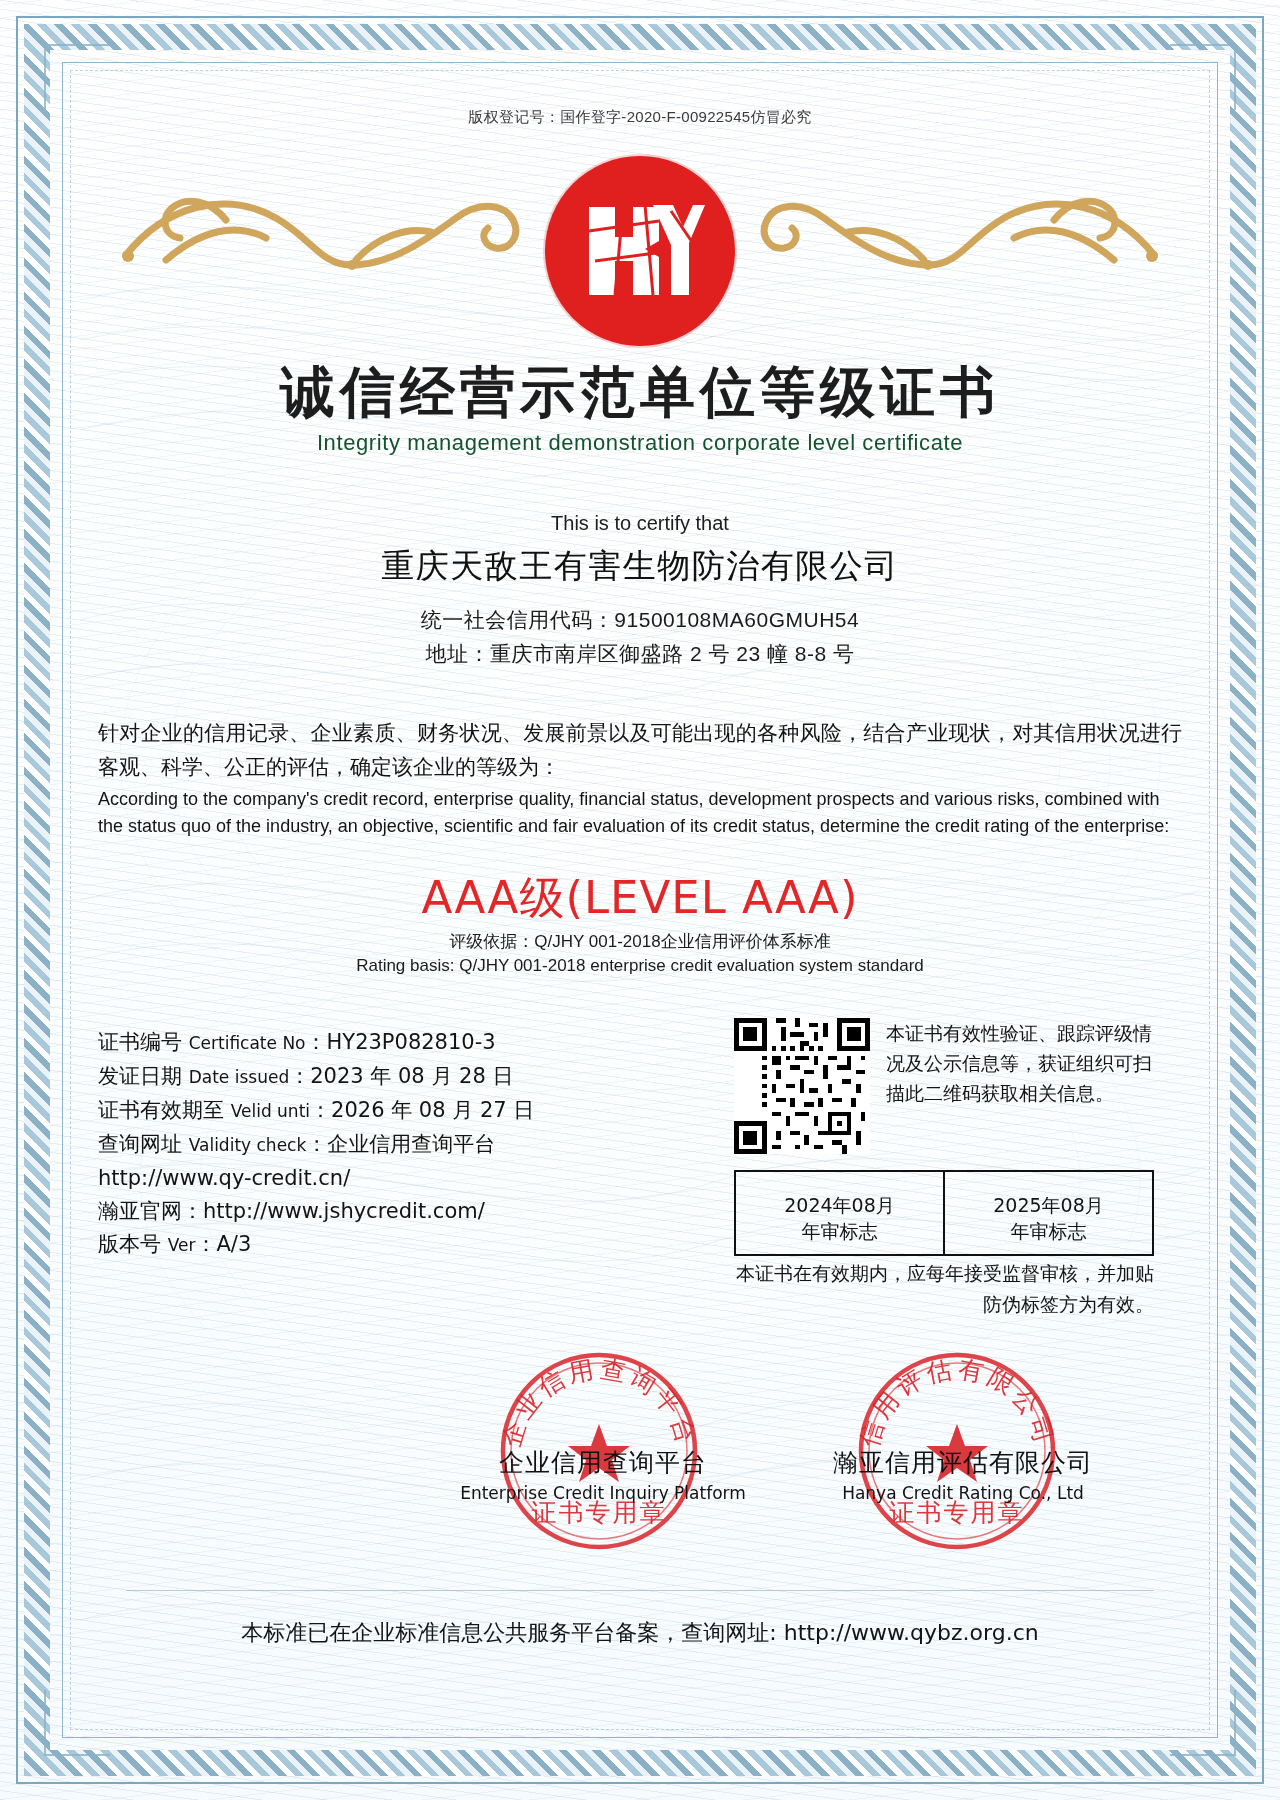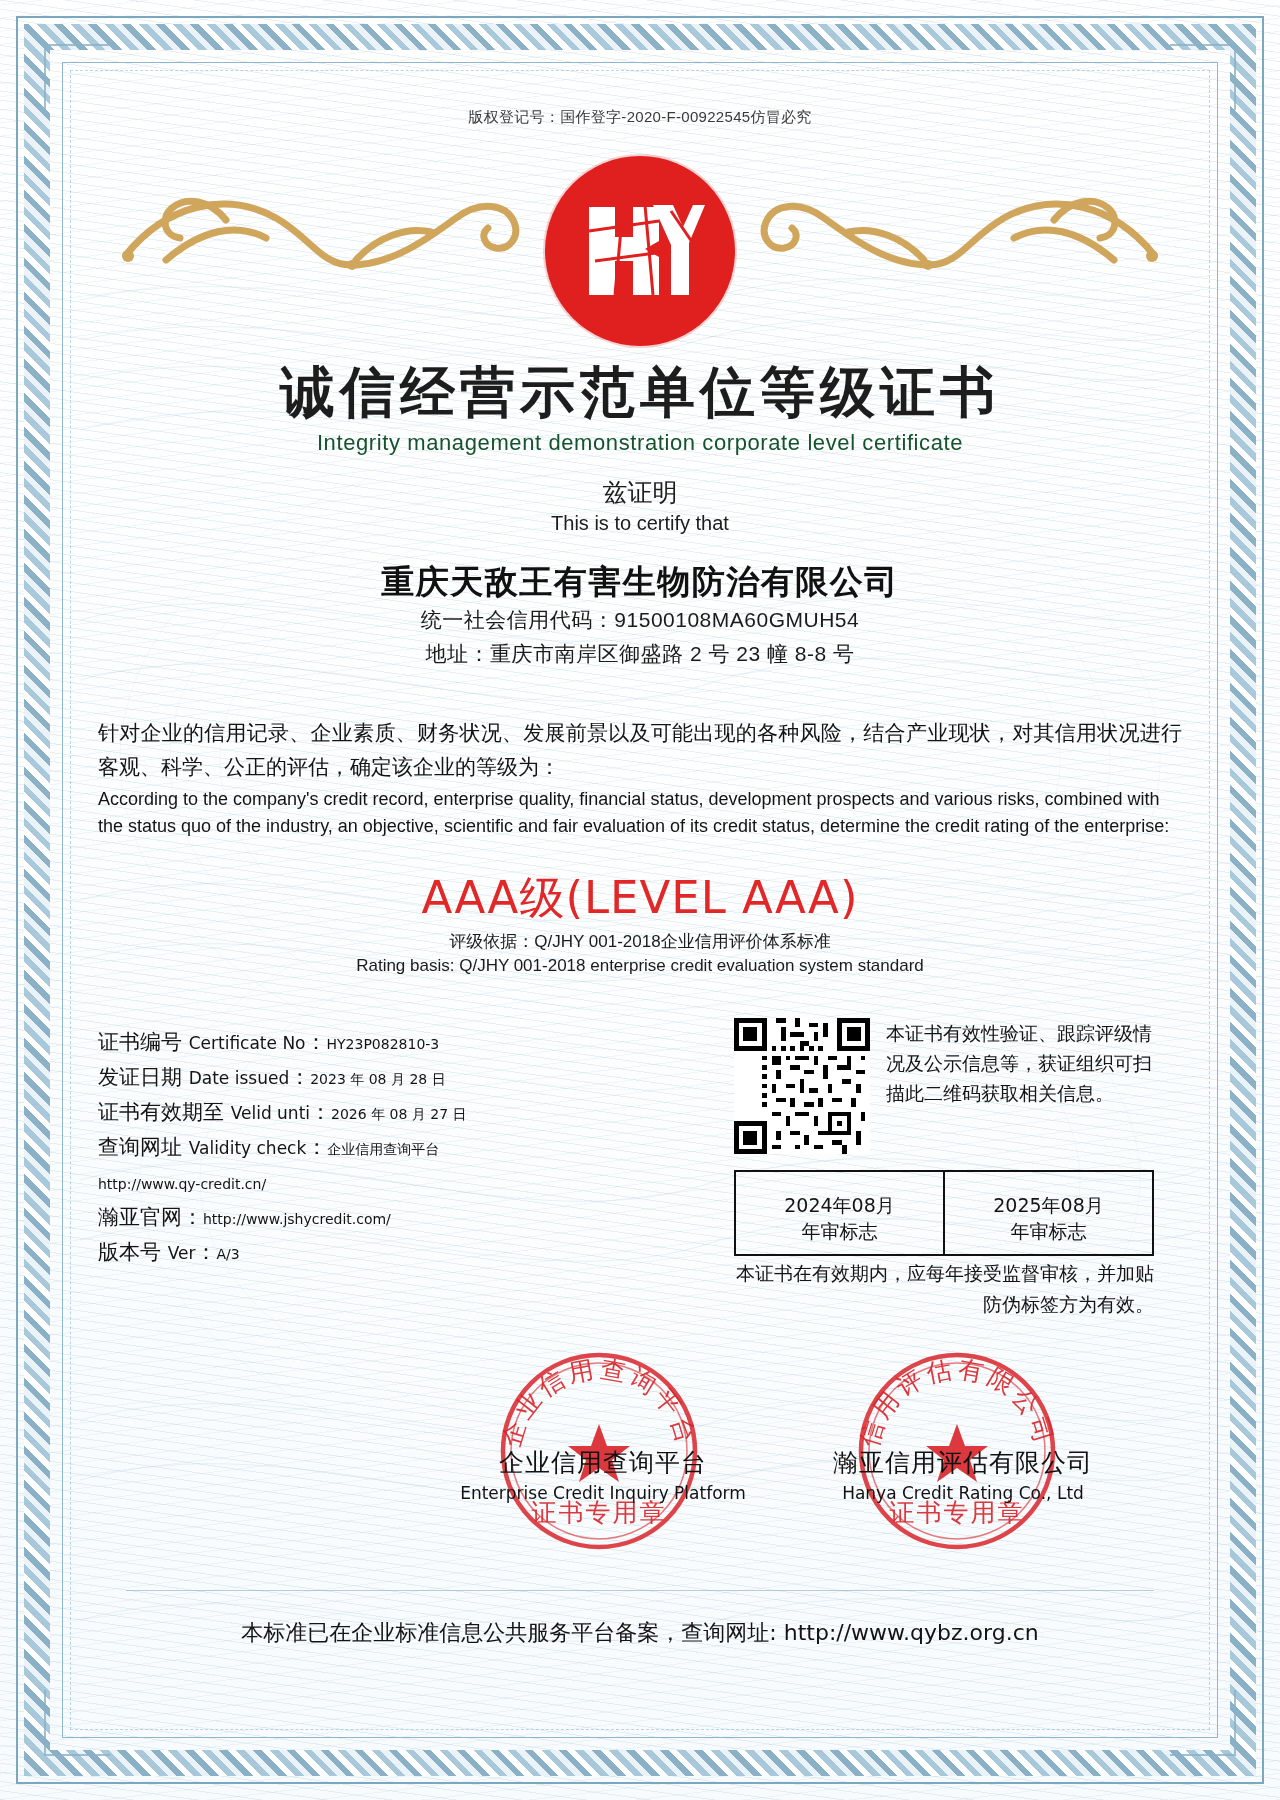--- a/index.html
+++ b/index.html
@@ -167,25 +167,25 @@
     position: absolute;
     left: 0; top: 434px;
     width: 1108px;
     text-align: center;
     font-size: 20px;
     font-weight: normal;
     color: #1d1d1d;
   }
   .company-name {
     position: absolute;
-    left: 0; top: 482px;
+    left: 0; top: 466px;
     width: 1108px;
     text-align: center;
     font-size: 33px;
-    font-weight: bold;
+    font-weight: normal;
     color: #111;
     letter-spacing: 1.5px;
     font-family: "DejaVu Sans", sans-serif;
   }
   .credit-code {
     position: absolute;
     left: 0; top: 528px;
     width: 1108px;
     text-align: center;
     font-size: 21px;
@@ -259,21 +259,21 @@
   }
   .detail-line {
     font-size: 21px;
     color: #141414;
     line-height: 33px;
     white-space: nowrap;
     font-family: "DejaVu Sans", sans-serif;
   }
   .detail-line .lbl-cn { font-size: 21px; }
   .detail-line .lbl-en { font-size: 17px; }
-  .detail-line .val { font-size: 14px; }
+  .detail-line .val { font-size: 21px; }
 
   
   .qr-block {
     position: absolute;
     left: 648px; top: 940px;
     width: 450px;
   }
   .qr-row {
     display: flex;
     align-items: flex-start;
@@ -448,21 +448,20 @@
         <g fill="#cfa65c">
           <circle cx="22" cy="96" r="6"></circle>
           <circle cx="246" cy="105" r="5"></circle>
         </g>
       </svg>
     </div>
 
     <div class="title-cn">诚信经营示范单位等级证书</div>
     <div class="title-en">Integrity management demonstration corporate level certificate</div>
 
-    <div class="certify-cn">兹证明</div>
     <div class="certify-en">This is to certify that</div>
     <div class="company-name">重庆天敌王有害生物防治有限公司</div>
     <div class="credit-code">统一社会信用代码：91500108MA60GMUH54</div>
     <div class="address">地址：重庆市南岸区御盛路 2 号 23 幢 8-8 号</div>
 
     <div class="para-cn">针对企业的信用记录、企业素质、财务状况、发展前景以及可能出现的各种风险，结合产业现状，对其信用状况进行客观、科学、公正的评估，确定该企业的等级为：</div>
     <div class="para-en">According to the company's credit record, enterprise quality, financial status, development prospects and various risks, combined with the status quo of the industry, an objective, scientific and fair evaluation of its credit status, determine the credit rating of the enterprise:</div>
 
     <div class="level">AAA级(LEVEL AAA)</div>
     <div class="basis-cn">评级依据：Q/JHY 001-2018企业信用评价体系标准</div>

